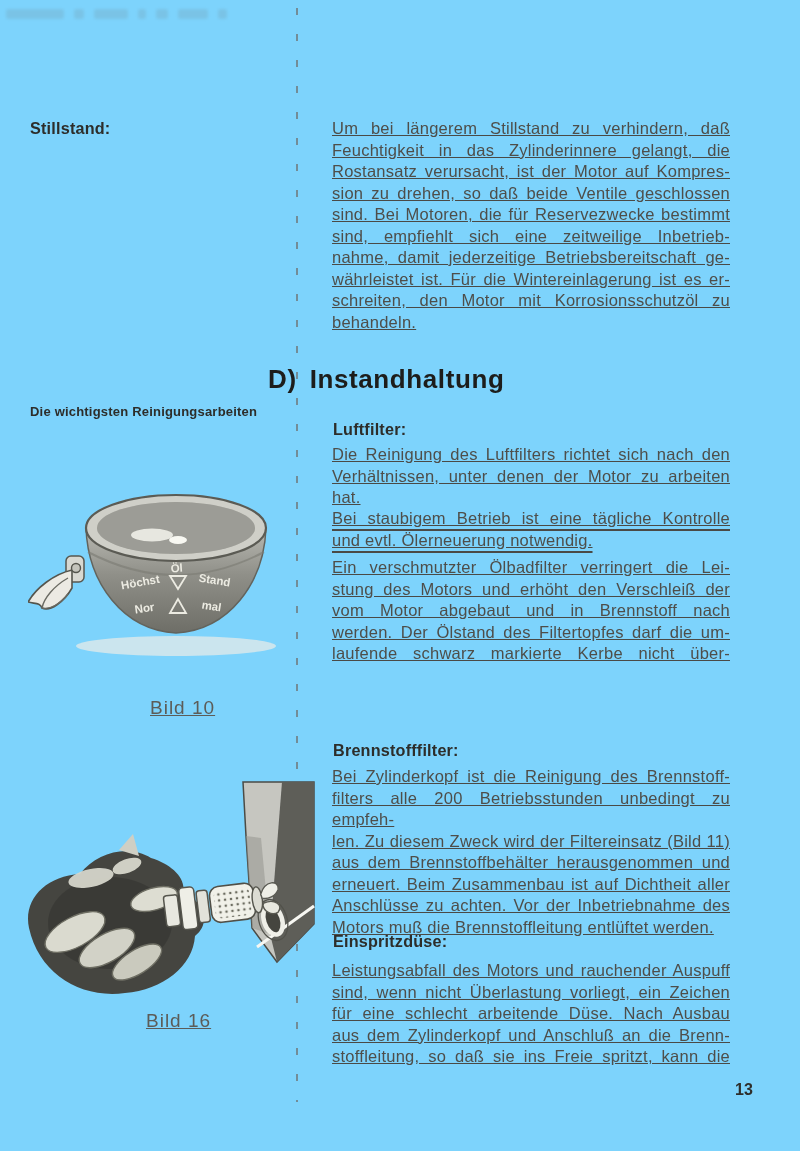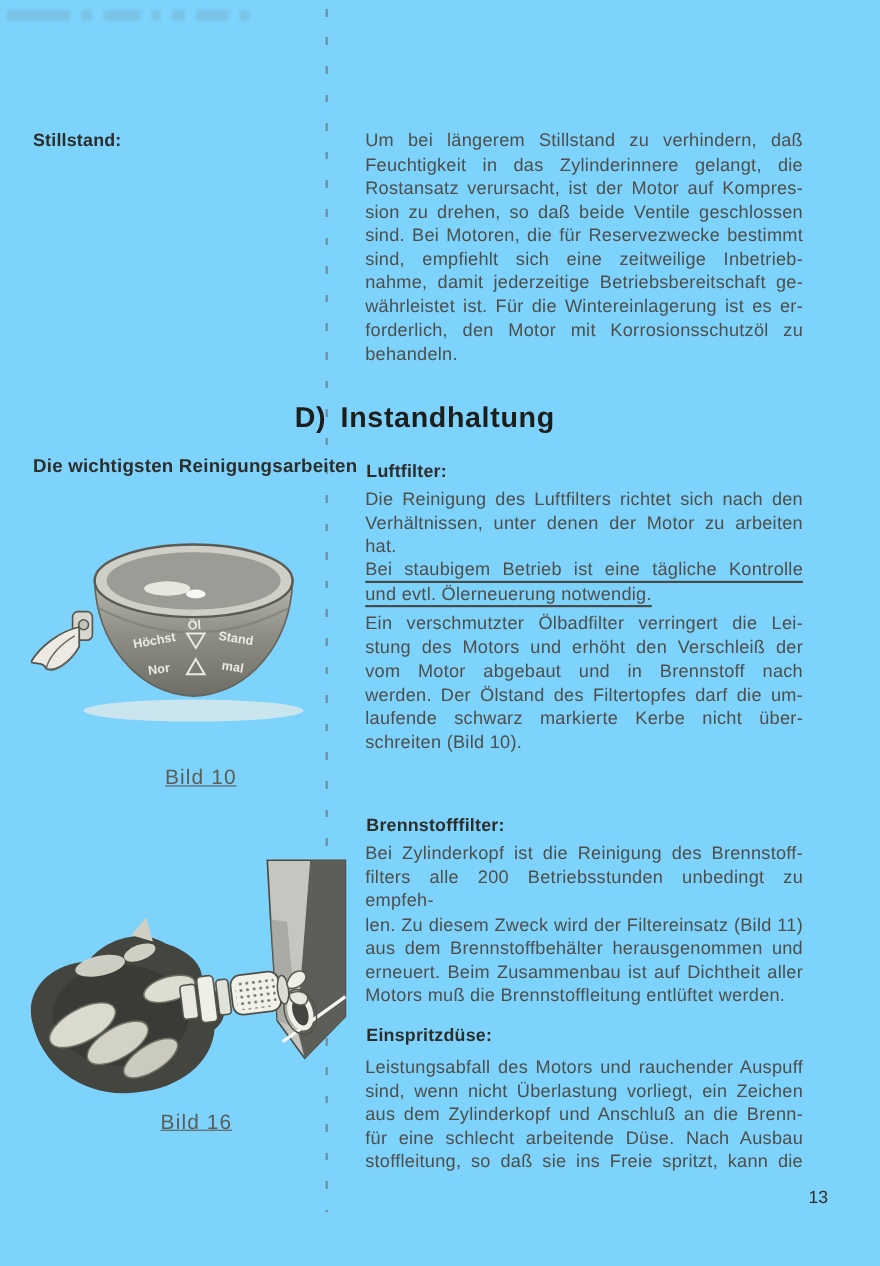--- a/index.html
+++ b/index.html
@@ -14,42 +14,42 @@
   .smudge i { display:block; height:10px; background:#6a6a66; border-radius:2px; }
 
   
   .vrule {
     position:absolute; left:296px; top:8px; width:2px; height:1094px;
     background:repeating-linear-gradient(to bottom, rgba(110,110,108,.7) 0 7px, transparent 7px 26px);
   }
 
   .abs { position:absolute; }
 
-  .body-col { width:398px; }
+  .body-col { width:398px;text-decoration:underline; }
   .line {
     font-size:16.5px; line-height:21.5px; letter-spacing:.25px;
     text-align:justify; text-align-last:justify; color:#4e4e4a;
     white-space:normal;
   }
   .line.end { text-align-last:left; }
   .line.u {
     text-decoration:underline;
     text-decoration-thickness:1.8px;
     text-underline-offset:5px;
     text-decoration-color:#4a4a46;
   }
 
   .side-label, .sec-label {
     font-size:16.2px; font-weight:700; color:#2d2d2a; letter-spacing:.2px; white-space:nowrap;
   }
   .main-heading { font-size:26px; font-weight:700; color:#1d1d1b; letter-spacing:.6px; white-space:nowrap; }
   .main-heading .hspace { display:inline-block; width:13px; }
 
   .fig-caption { font-size:19px; color:#5c5c58; letter-spacing:1px; white-space:nowrap;text-decoration:underline; }
-  .page-number { font-size:16px; font-weight:400; color:#2e2e2b; }
+  .page-number { font-size:16px; font-weight:700; color:#2e2e2b; }
 
   svg text { font-family:"Liberation Sans", sans-serif; }
 </style>
 </head>
 <body>
 
 <div class="page">
 
   <div class="smudge">
     <i style="width:58px"></i>
@@ -67,48 +67,47 @@
 
   <div class="abs body-col" style="left:332px; top:118px;">
       <div class="line">Um bei längerem Stillstand zu verhindern, daß</div>
       <div class="line">Feuchtigkeit in das Zylinderinnere gelangt, die</div>
       <div class="line">Rostansatz verursacht, ist der Motor auf Kompres-</div>
       <div class="line">sion zu drehen, so daß beide Ventile geschlossen</div>
       <div class="line">sind. Bei Motoren, die für Reservezwecke bestimmt</div>
       <div class="line">sind, empfiehlt sich eine zeitweilige Inbetrieb-</div>
       <div class="line">nahme, damit jederzeitige Betriebsbereitschaft ge-</div>
       <div class="line">währleistet ist. Für die Wintereinlagerung ist es er-</div>
-      <div class="line">forderlich, den Motor mit Korrosionsschutzöl zu</div>
+      <div class="line">schreiten, den Motor mit Korrosionsschutzöl zu</div>
       <div class="line end">behandeln.</div>
     </div>
 
   <div class="abs main-heading" style="left:268px; top:364px;">
     <span>D)</span><span class="hspace"></span><span>Instandhaltung</span>
   </div>
 
-  <div class="abs side-label" style="left:30px; top:414px; font-size:17px;">Die wichtigsten Reinigungsarbeiten</div>
+  <div class="abs side-label" style="left:30px; top:404px; font-size:13px;">Die wichtigsten Reinigungsarbeiten</div>
 
   <div class="abs sec-label" style="left:333px; top:420px;">Luftfilter:</div>
 
   <div class="abs body-col" style="left:332px; top:444px;">
       <div class="line">Die Reinigung des Luftfilters richtet sich nach den</div>
       <div class="line">Verhältnissen, unter denen der Motor zu arbeiten</div>
       <div class="line end">hat.</div>
     </div>
   <div class="abs body-col" style="left:332px; top:508px;">
       <div class="line u">Bei staubigem Betrieb ist eine tägliche Kontrolle</div>
       <div class="line u end">und evtl. Ölerneuerung notwendig.</div>
     </div>
   <div class="abs body-col" style="left:332px; top:557px;">
       <div class="line">Ein verschmutzter Ölbadfilter verringert die Lei-</div>
       <div class="line">stung des Motors und erhöht den Verschleiß der</div>
       <div class="line">vom Motor abgebaut und in Brennstoff nach</div>
       <div class="line">werden. Der Ölstand des Filtertopfes darf die um-</div>
       <div class="line">laufende schwarz markierte Kerbe nicht über-</div>
-      <div class="line end">schreiten (Bild 10).</div>
     </div>
 
   <svg class="abs" style="left:28px; top:478px;" width="285" height="200" viewBox="0 0 285 200">
     <defs>
       <linearGradient id="bowlGrad" x1="0" y1="0" x2="0" y2="1">
         <stop offset="0" stop-color="#b9b9b2"></stop>
         <stop offset=".45" stop-color="#8f8f88"></stop>
         <stop offset="1" stop-color="#6e6e67"></stop>
       </linearGradient>
       <g id="clampL">
@@ -183,27 +182,28 @@
   </svg>
   <div class="abs fig-caption" style="left:146px; top:1010px;">Bild 16</div>
 
   <div class="abs sec-label" style="left:333px; top:741px;">Brennstofffilter:</div>
   <div class="abs body-col" style="left:332px; top:766px;">
       <div class="line">Bei Zylinderkopf ist die Reinigung des Brennstoff-</div>
       <div class="line">filters alle 200 Betriebsstunden unbedingt zu empfeh-</div>
       <div class="line">len. Zu diesem Zweck wird der Filtereinsatz (Bild 11)</div>
       <div class="line">aus dem Brennstoffbehälter herausgenommen und</div>
       <div class="line">erneuert. Beim Zusammenbau ist auf Dichtheit aller</div>
+      <div class="line">Anschlüsse zu achten. Vor der Inbetriebnahme des</div>
       <div class="line end">Motors muß die Brennstoffleitung entlüftet werden.</div>
     </div>
 
   <div class="abs sec-label" style="left:333px; top:932px;">Einspritzdüse:</div>
   <div class="abs body-col" style="left:332px; top:960px;">
       <div class="line">Leistungsabfall des Motors und rauchender Auspuff</div>
       <div class="line">sind, wenn nicht Überlastung vorliegt, ein Zeichen</div>
+      <div class="line">für eine schlecht arbeitende Düse. Nach Ausbau</div>
       <div class="line">aus dem Zylinderkopf und Anschluß an die Brenn-</div>
-      <div class="line">für eine schlecht arbeitende Düse. Nach Ausbau</div>
       <div class="line">stoffleitung, so daß sie ins Freie spritzt, kann die</div>
     </div>
 
   <div class="abs page-number" style="left:735px; top:1081px;">13</div>
 
 </div>
 
 </body></html>

